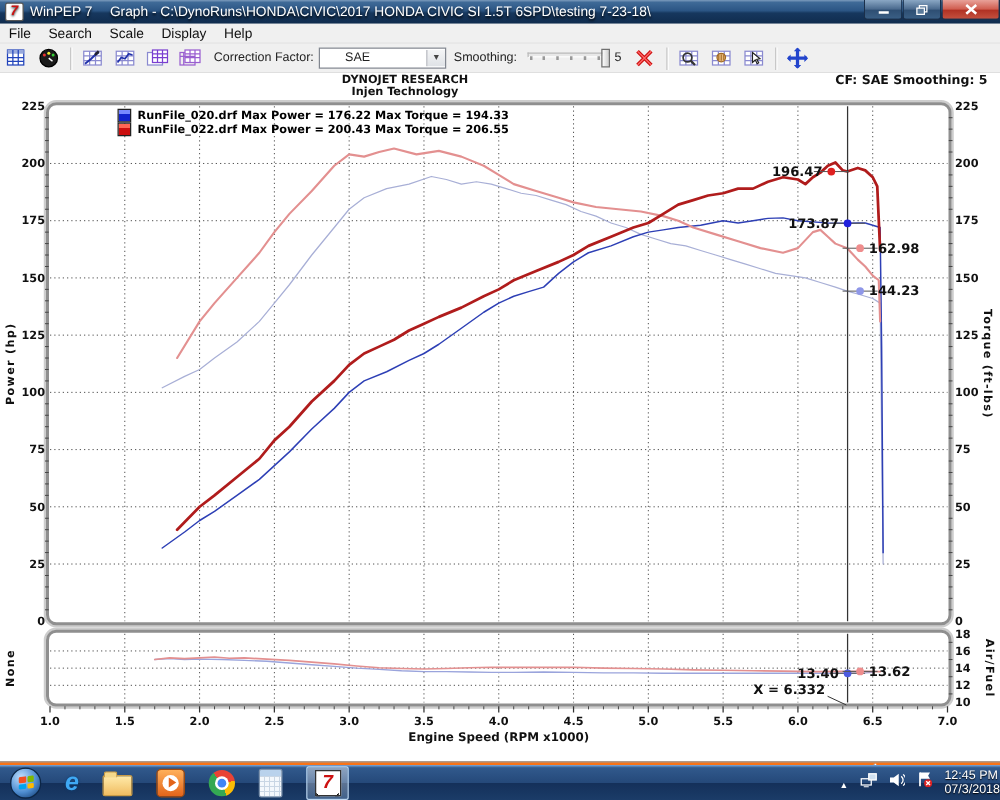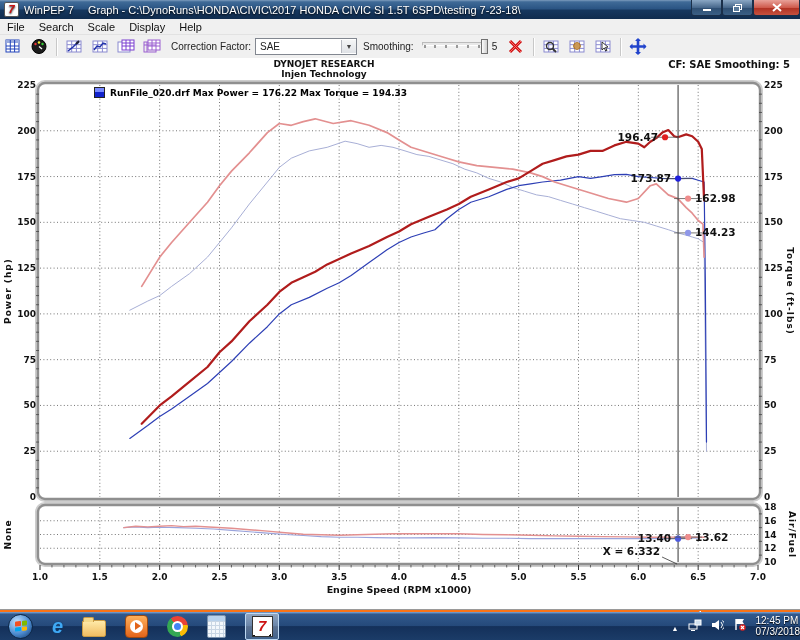--- a/index.html
+++ b/index.html
@@ -27,21 +27,21 @@
   .menu-item{padding:0 7px;}
 
   
   .toolbar{position:absolute;top:35px;left:0;right:0;height:23px;background:#f0f0f0;
     border-bottom:2px solid #8c8c8c;display:flex;align-items:center;font-size:10px;color:#222;}
   .tbtn{width:24px;height:20px;display:flex;align-items:center;justify-content:center;margin:0 1px;}
   .tsep{width:1px;height:18px;background:#c8c8c8;margin:0 4px;box-shadow:1px 0 0 #fff;}
   .tb-label{margin:0 4px 0 6px;}
   .select{width:100px;height:15px;background:#fff;border:1px solid #828790;
     display:flex;align-items:center;font-size:10px;}
-  .select .val{flex:1;padding-left:4px;}
+  .select .val{flex:1;padding-left:20px;}
   .select .dd{width:14px;height:13px;margin:0;border-left:1px solid #b5b8bf;
     background:linear-gradient(#f4f5f6,#dfe2e6);font-size:7px;color:#444;
     display:flex;align-items:center;justify-content:center;}
   .slider{position:relative;width:66px;height:15px;margin:0 4px;}
   .slider .track{position:absolute;top:3px;left:0;right:0;height:2px;
     border:1px solid #bbb;border-bottom-color:#fff;background:#e8e8e8;}
   .slider .dots{position:absolute;top:6px;left:2px;right:8px;display:flex;
     justify-content:space-between;}
   .slider .dots i{width:2px;height:3px;background:#999;}
   .slider .handle{position:absolute;right:0;top:0;width:5px;height:13px;
@@ -264,20 +264,24 @@
   <div class="chart-area">
     <div class="hdr-c">
       <div>DYNOJET RESEARCH</div>
       <div>Injen Technology</div>
     </div>
     <div class="hdr-r">CF: SAE  Smoothing: 5</div>
     <div class="legend" id="legend">
         <div class="legend-row">
           <span class="legend-swatch blue"></span>
           <span>RunFile_020.drf Max Power = 176.22 Max Torque = 194.33</span>
+        </div>
+        <div class="legend-row">
+          <span class="legend-swatch red"></span>
+          <span>RunFile_022.drf Max Power = 200.43 Max Torque = 206.55</span>
         </div>
       </div>
     <svg id="chart" width="800" height="539" viewBox="0 0 800 539">
         <rect x="36" y="23" width="726" height="420" rx="9" fill="none" stroke="#cdcdcd" stroke-width="2"></rect>
         <rect x="38" y="25" width="722" height="416" rx="7" fill="#fff" stroke="#8f8f8f" stroke-width="2.4"></rect>
         <line x1="99.83333333333333" y1="27" x2="99.83333333333333" y2="439" stroke="#3a3a3a" stroke-width="0.7" stroke-dasharray="1,2.4"></line>
         <line x1="159.66666666666666" y1="27" x2="159.66666666666666" y2="439" stroke="#3a3a3a" stroke-width="0.7" stroke-dasharray="1,2.4"></line>
         <line x1="219.5" y1="27" x2="219.5" y2="439" stroke="#3a3a3a" stroke-width="0.7" stroke-dasharray="1,2.4"></line>
         <line x1="279.3333333333333" y1="27" x2="279.3333333333333" y2="439" stroke="#3a3a3a" stroke-width="0.7" stroke-dasharray="1,2.4"></line>
         <line x1="339.1666666666667" y1="27" x2="339.1666666666667" y2="439" stroke="#3a3a3a" stroke-width="0.7" stroke-dasharray="1,2.4"></line>

